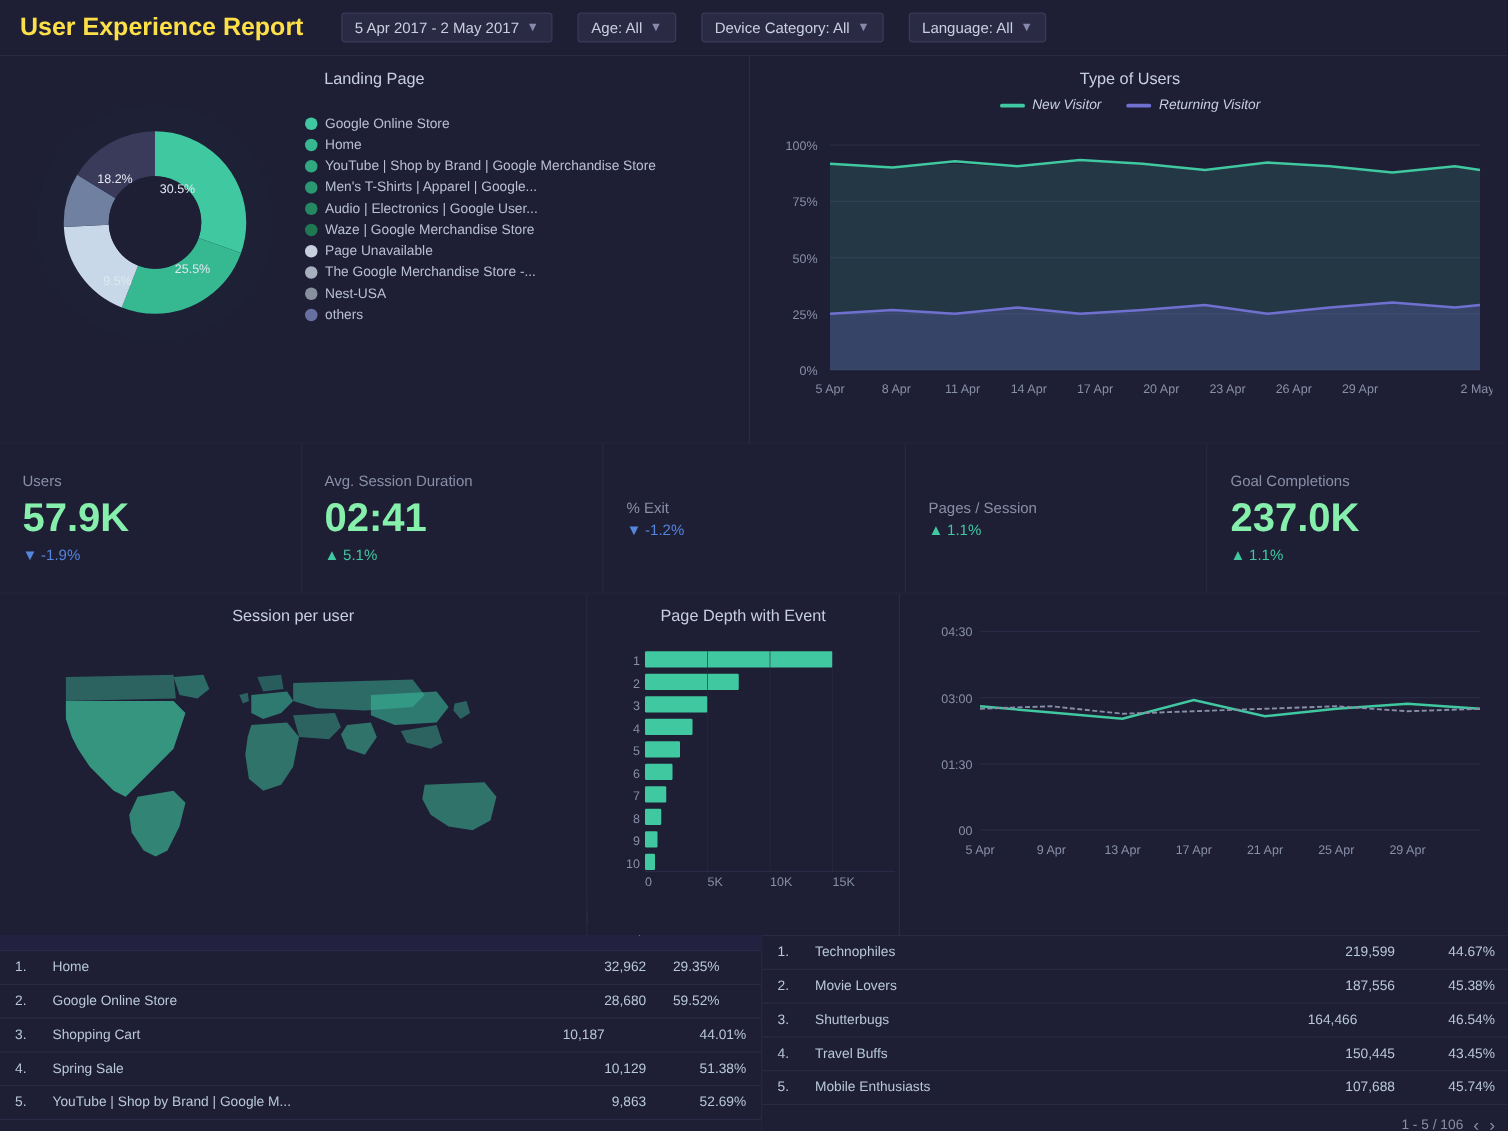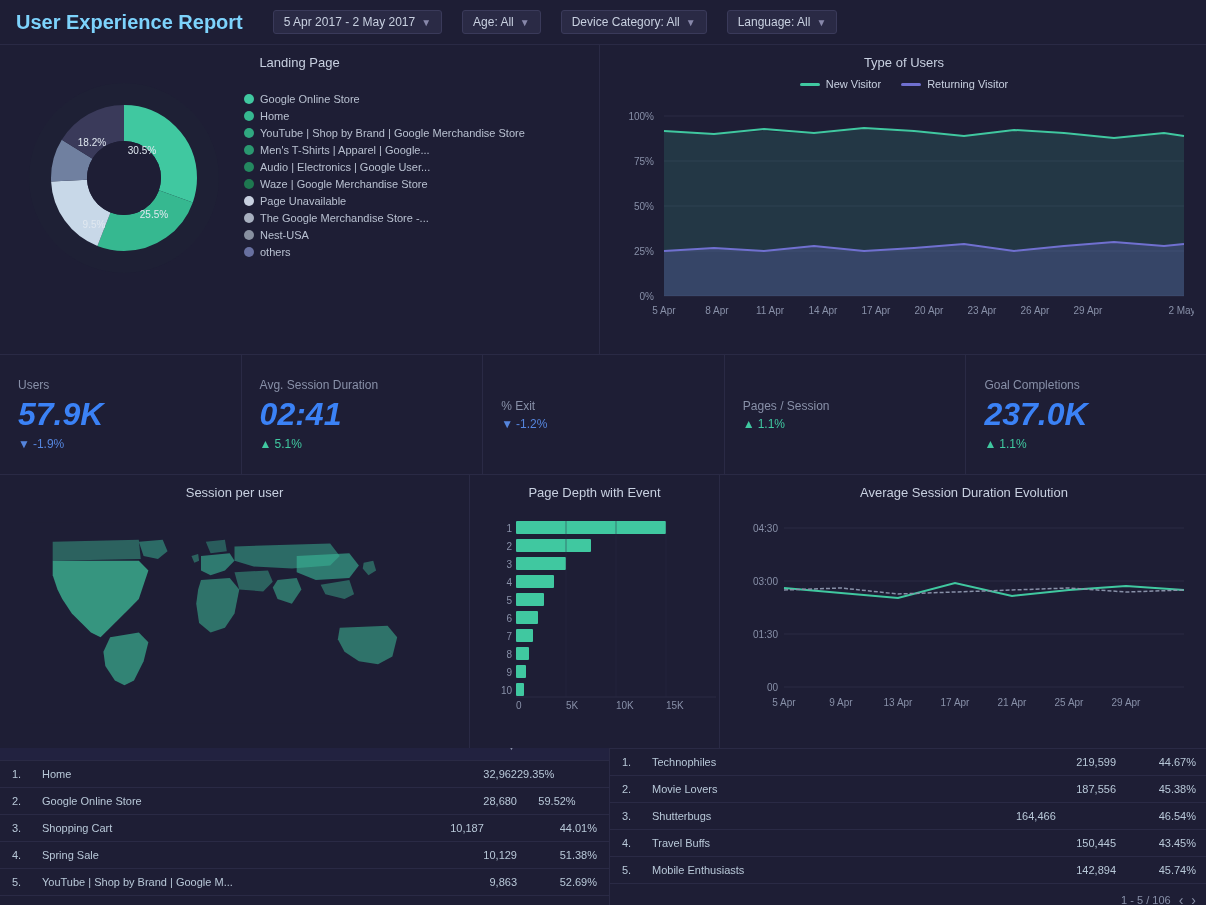--- a/index.html
+++ b/index.html
@@ -16,21 +16,21 @@
     
     .header {
       background: #1e1e35;
       padding: 10px 16px;
       display: flex;
       align-items: center;
       gap: 20px;
       border-bottom: 1px solid #2a2a45;
     }
     .header-title {
-      color: #7dd3fc;
+      color: #fde047;
       font-size: 20px;
       font-weight: bold;
       margin-right: 10px;
     }
     .header-filter {
       background: #2a2a45;
       border: 1px solid #3a3a5a;
       border-radius: 3px;
       padding: 4px 10px;
       color: #c8d0e0;
@@ -91,20 +91,21 @@
       width: 10px;
       height: 10px;
       border-radius: 50%;
       flex-shrink: 0;
     }
     .chart-legend {
       display: flex;
       gap: 20px;
       justify-content: center;
       margin-bottom: 6px;
+      font-style: italic;
     }
     .chart-legend-item {
       display: flex;
       align-items: center;
       gap: 6px;
       font-size: 11px;
     }
     .legend-line {
       width: 20px;
       height: 3px;
@@ -120,21 +121,21 @@
     .metric-panel {
       background: #1e1e35;
       border-right: 1px solid #2a2a45;
       padding: 12px 18px;
       display: flex;
       flex-direction: column;
       justify-content: center;
     }
     .metric-panel:last-child { border-right: none; }
     .metric-label { color: #8890a8; font-size: 12px; margin-bottom: 4px; }
-    .metric-value { color: #3b82f6; font-size: 32px; font-weight: bold; margin-bottom: 4px; font-style: italic; }
+    .metric-value { color: #86efac; font-size: 32px; font-weight: bold; margin-bottom: 4px; }
     .metric-change { font-size: 12px; display: flex; align-items: center; gap: 3px; }
     .metric-change.down { color: #5585dd; }
     .metric-change.up { color: #40c8a0; }
 
     
     .row3 {
       display: grid;
       grid-template-columns: 470px 250px 1fr;
       border-bottom: 1px solid #2a2a45;
     }
@@ -483,21 +484,20 @@
 
           <line x1="22" y1="183" x2="222" y2="183" stroke="#2a2a45" stroke-width="1"></line>
           <line x1="72" y1="7" x2="72" y2="183" stroke="#2a2a45" stroke-width="0.5"></line>
           <line x1="122" y1="7" x2="122" y2="183" stroke="#2a2a45" stroke-width="0.5"></line>
           <line x1="172" y1="7" x2="172" y2="183" stroke="#2a2a45" stroke-width="0.5"></line>
         </svg>
       </div>
     </div>
 
     <div class="panel" style="border-right:none;">
-      <div class="panel-title">Average Session Duration Evolution</div>
       <svg width="460" height="210" viewBox="0 0 460 210">
 
         <line x1="50" y1="20" x2="450" y2="20" class="grid-line"></line>
         <line x1="50" y1="73" x2="450" y2="73" class="grid-line"></line>
         <line x1="50" y1="126" x2="450" y2="126" class="grid-line"></line>
         <line x1="50" y1="179" x2="450" y2="179" class="grid-line"></line>
 
         <text x="44" y="24" class="y-axis-label" text-anchor="end">04:30</text>
         <text x="44" y="77" class="y-axis-label" text-anchor="end">03:00</text>
         <text x="44" y="130" class="y-axis-label" text-anchor="end">01:30</text>
@@ -524,21 +524,21 @@
       <div class="table-header left-table">
         <span></span>
         <span>Page Title</span>
         <span style="text-align:right">Unique Pageviews ▼</span>
         <span style="text-align:right">Bounce Rate</span>
       </div>
       <div class="table-row left-table">
         <span>1.</span>
         <span>Home</span>
         <span style="text-align:right">32,962</span>
-        <span style="text-align:left">29.35%</span>
+        <span style="text-align:center">29.35%</span>
       </div>
       <div class="table-row left-table">
         <span>2.</span>
         <span>Google Online Store</span>
         <span style="text-align:right">28,680</span>
         <span style="text-align:center">59.52%</span>
       </div>
       <div class="table-row left-table">
         <span>3.</span>
         <span>Shopping Cart</span>
@@ -579,33 +579,33 @@
       </div>
       <div class="table-row right-table">
         <span>2.</span>
         <span>Movie Lovers</span>
         <span style="text-align:right">187,556</span>
         <span style="text-align:right">45.38%</span>
       </div>
       <div class="table-row right-table">
         <span>3.</span>
         <span>Shutterbugs</span>
-        <span style="text-align:left">164,466</span>
+        <span style="text-align:center">164,466</span>
         <span style="text-align:right">46.54%</span>
       </div>
       <div class="table-row right-table">
         <span>4.</span>
         <span>Travel Buffs</span>
         <span style="text-align:right">150,445</span>
         <span style="text-align:right">43.45%</span>
       </div>
       <div class="table-row right-table">
         <span>5.</span>
         <span>Mobile Enthusiasts</span>
-        <span style="text-align:right">142,894</span>
+        <span style="text-align:right">107,688</span>
         <span style="text-align:right">45.74%</span>
       </div>
       <div class="table-footer">
         <span>1 - 5 / 106</span>
         <span class="nav-arrow">‹</span>
         <span class="nav-arrow">›</span>
       </div>
     </div>
 
   </div>

